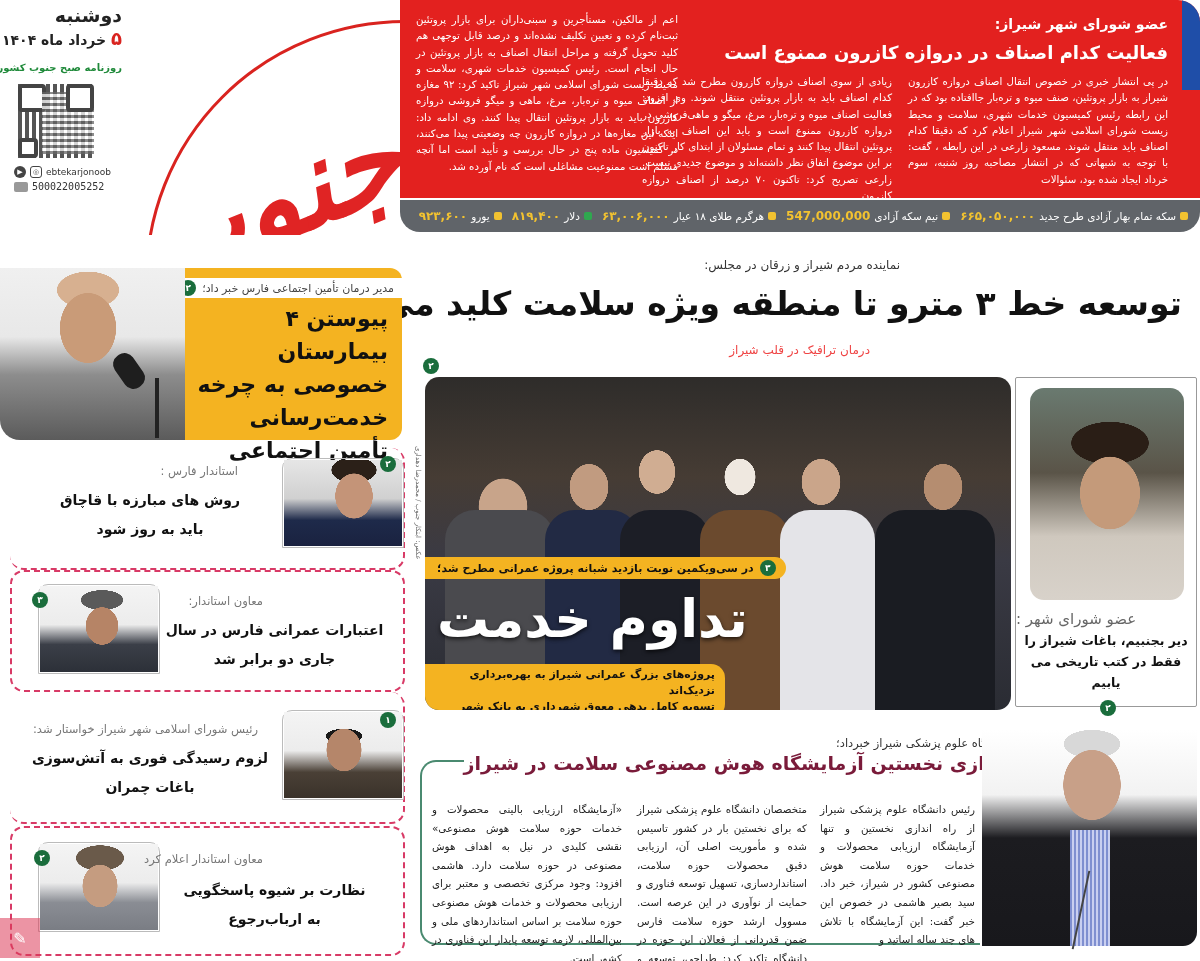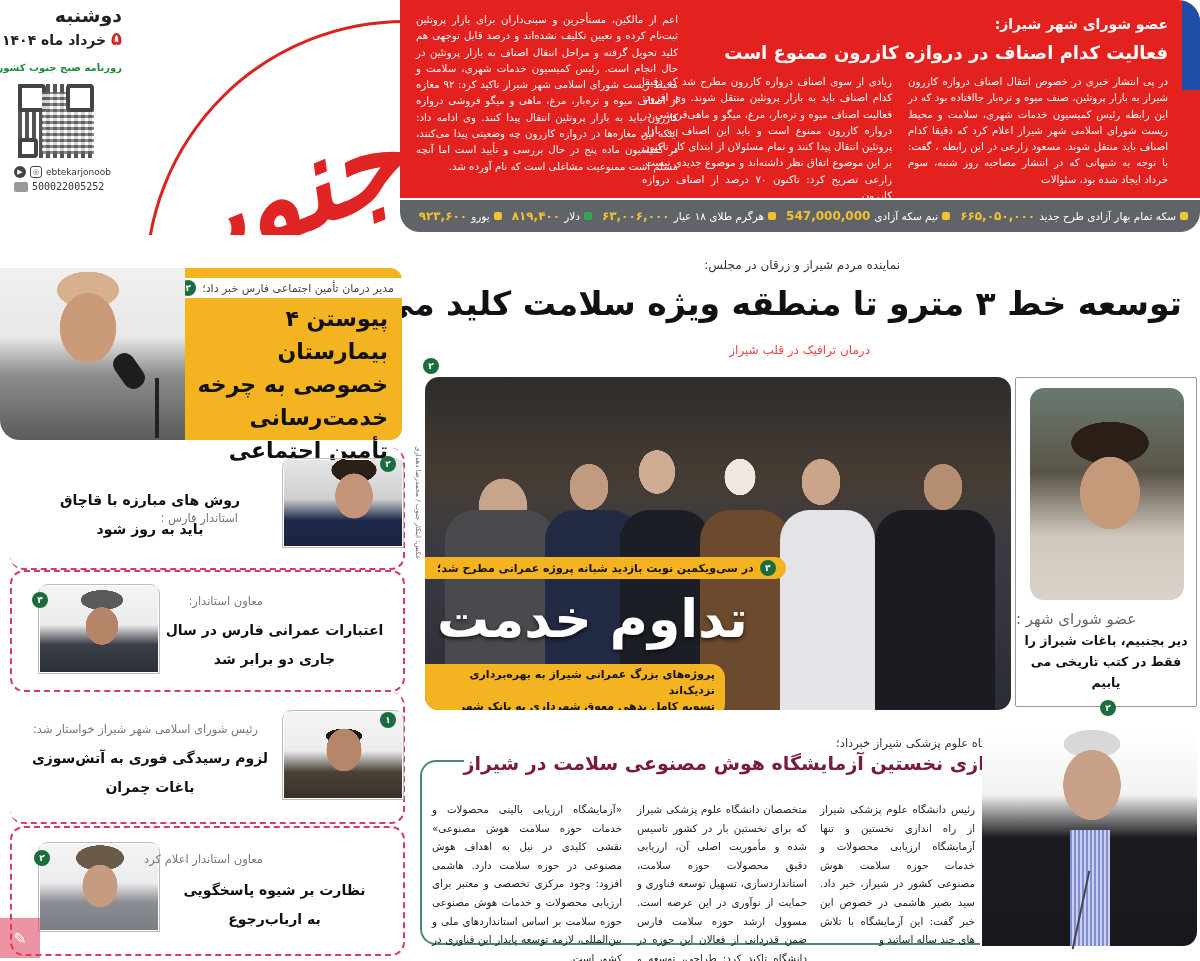--- a/index.html
+++ b/index.html
@@ -235,21 +235,21 @@
   <div class="yb-title">پیوستن ۴ بیمارستان خصوصی به چرخه خدمت‌رسانی تأمین اجتماعی</div>
 </div>
 <div class="yb-photo"></div>
 <div class="mic"></div>
 <div class="mic-stand"></div>
 
 <div class="news-card" style="top:448px;height:122px;border-color:#d83a66;border-top:none;border-left:none;">
   <div class="nc-photo-frame" style="left:272px;top:10px;"></div>
   <div class="nc-photo face1" style="left:274px;top:12px;"></div>
   <span class="page-badge nc-badge" style="left:370px;top:8px;">۲</span>
-  <div class="nc-kicker" style="right:165px;top:16px;margin-top:47px;">استاندار فارس :</div>
+  <div class="nc-kicker" style="right:165px;top:16px;">استاندار فارس :</div>
   <div class="nc-title" style="left:20px;width:240px;top:38px;">
     <div>روش های مبارزه با قاچاق</div>
     <div>باید به روز شود</div>
   </div>
 </div>
 
 <div class="news-card" style="top:570px;height:122px;">
   <div class="nc-photo-frame" style="left:26px;top:12px;"></div>
   <div class="nc-photo face2" style="left:28px;top:14px;"></div>
   <span class="page-badge nc-badge" style="left:20px;top:20px;">۳</span>

